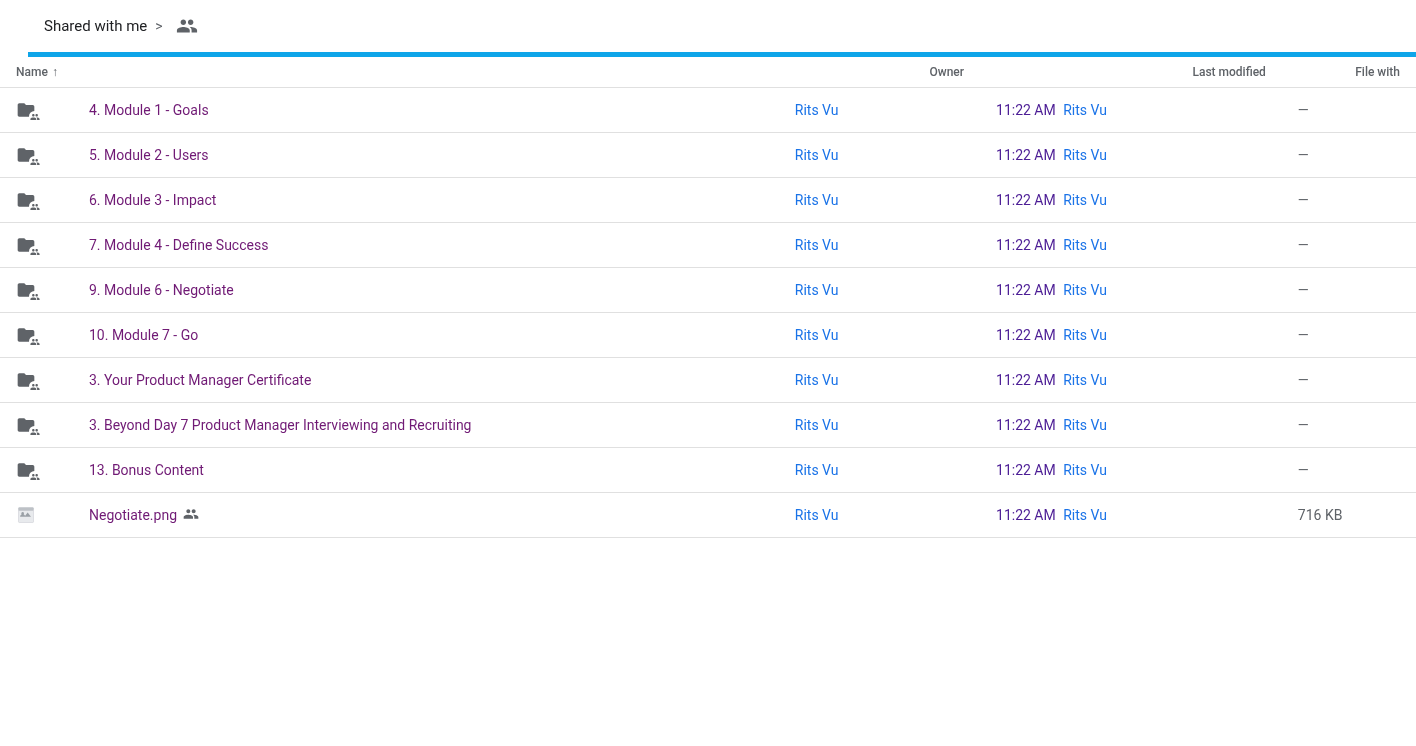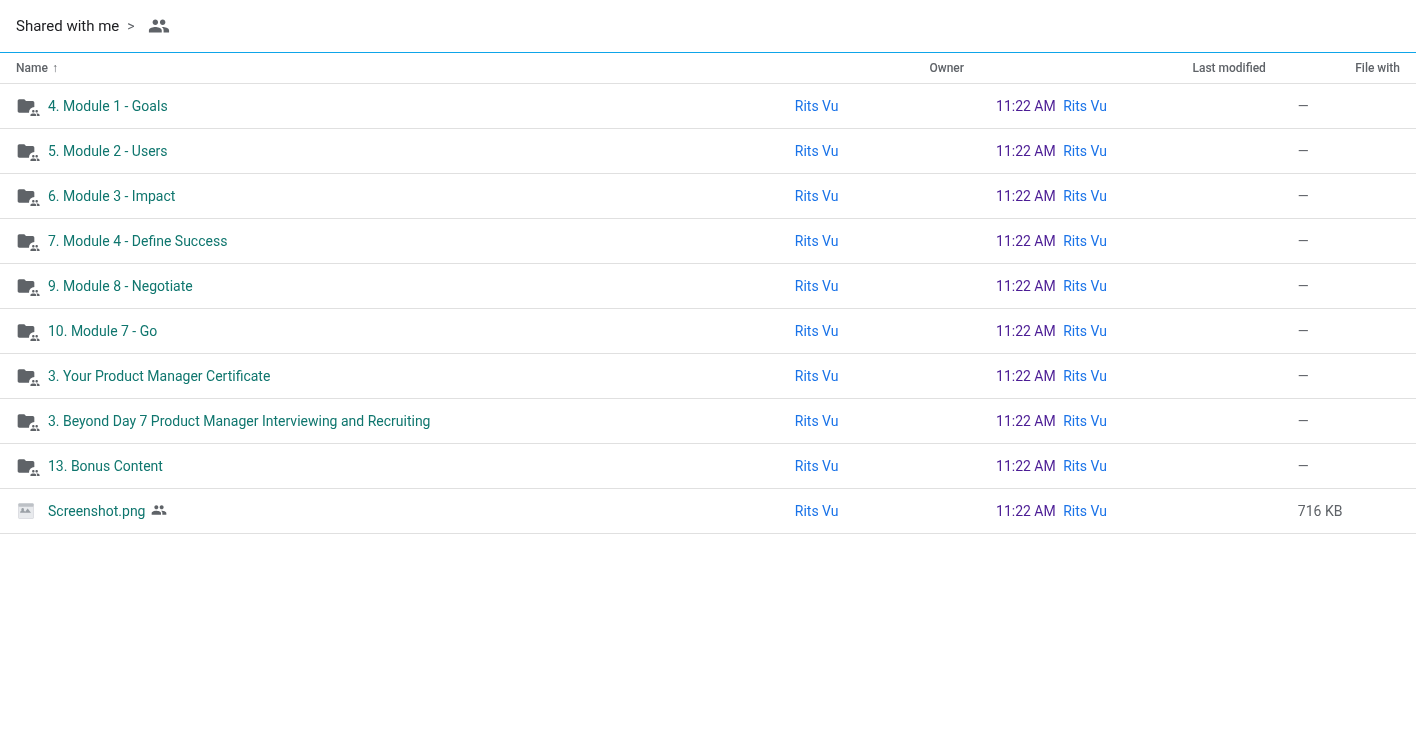--- a/index.html
+++ b/index.html
@@ -3,24 +3,25 @@
   <meta charset="utf-8">
   <style>
     * { box-sizing: border-box; margin: 0; padding: 0; }
     body { font-family: 'Roboto', Arial, sans-serif; font-size: 14px; color: #202124; background: #fff; }
 
     
     .breadcrumb {
       display: flex;
       align-items: center;
       padding: 14px 16px;
-      border-bottom: 1px solid #0ea5e9;
+      border-bottom: 5px solid #0ea5e9;
       gap: 8px;
       font-size: 15px;
       color: #5f6368;
+      margin-left: 28px;
     }
     .breadcrumb-link {
       color: #202124;
       font-weight: 400;
       cursor: pointer;
     }
     .breadcrumb-sep {
       color: #5f6368;
       font-size: 14px;
     }
@@ -88,22 +89,23 @@
       display: flex;
       align-items: center;
       gap: 12px;
     }
     .file-icon {
       width: 20px;
       height: 20px;
       flex-shrink: 0;
     }
     .file-name {
-      color: #0f766e;
-      font-size: 14px;
+      color: #701a75;
+      font-size: 14px;
+      margin-left: 41px;
     }
     .owner-cell {
       color: #1a73e8;
       font-size: 14px;
       min-width: 120px;
     }
     .modified-cell {
       font-size: 14px;
       min-width: 180px;
       white-space: nowrap;
@@ -253,21 +255,21 @@
           <span class="folder-with-person">
       <svg width="20" height="20" viewBox="0 0 24 24" fill="none">
         <path d="M10 4H4c-1.1 0-2 .9-2 2v12c0 1.1.9 2 2 2h16c1.1 0 2-.9 2-2V8c0-1.1-.9-2-2-2h-8l-2-2z" fill="#5f6368"></path>
       </svg>
       <span class="badge-person">
         <svg width="10" height="10" viewBox="0 0 24 24">
           <path d="M16 11c1.66 0 2.99-1.34 2.99-3S17.66 5 16 5c-1.66 0-3 1.34-3 3s1.34 3 3 3zm-8 0c1.66 0 2.99-1.34 2.99-3S9.66 5 8 5C6.34 5 5 6.34 5 8s1.34 3 3 3zm0 2c-2.33 0-7 1.17-7 3.5V19h14v-2.5c0-2.33-4.67-3.5-7-3.5zm8 0c-.29 0-.62.02-.97.05 1.16.84 1.97 1.97 1.97 3.45V19h6v-2.5c0-2.33-4.67-3.5-7-3.5z" fill="#5f6368"></path>
         </svg>
       </span>
     </span>
-          <span class="file-name">9. Module 8 - Negotiate</span>
+          <span class="file-name">9. Module 6 - Negotiate</span>
         </td>
         <td class="owner-cell">Rits Vu</td>
         <td class="modified-cell"><span class="modified-time">11:22 AM</span><span class="modified-user"> Rits Vu</span></td>
         <td class="size-cell"><span class="dash">—</span></td>
       </tr>
       <tr>
         <td class="td-name">
           <span class="folder-with-person">
       <svg width="20" height="20" viewBox="0 0 24 24" fill="none">
         <path d="M10 4H4c-1.1 0-2 .9-2 2v12c0 1.1.9 2 2 2h16c1.1 0 2-.9 2-2V8c0-1.1-.9-2-2-2h-8l-2-2z" fill="#5f6368"></path>
@@ -344,21 +346,21 @@
             <span class="file-icon">
       <svg width="20" height="20" viewBox="0 0 24 24" fill="none">
         <rect x="3" y="3" width="18" height="18" rx="1" fill="#e8eaed" stroke="#bdc1c6" stroke-width="0.5"></rect>
         <rect x="3" y="3" width="18" height="4" rx="1" fill="#bdc1c6"></rect>
         <path d="M5 13l3-3 3 3 3-4 4 5H5z" fill="#9aa0a6"></path>
         <circle cx="8" cy="10" r="1.5" fill="#9aa0a6"></circle>
       </svg>
     </span>
           </span>
           <span style="display: inline-flex; align-items: center;">
-            <span class="file-name">Screenshot.png</span>
+            <span class="file-name">Negotiate.png</span>
             <span style="margin-left: 6px;"><svg width="16" height="16" viewBox="0 0 24 24">
                 <path d="M16 11c1.66 0 2.99-1.34 2.99-3S17.66 5 16 5c-1.66 0-3 1.34-3 3s1.34 3 3 3zm-8 0c1.66 0 2.99-1.34 2.99-3S9.66 5 8 5C6.34 5 5 6.34 5 8s1.34 3 3 3zm0 2c-2.33 0-7 1.17-7 3.5V19h14v-2.5c0-2.33-4.67-3.5-7-3.5zm8 0c-.29 0-.62.02-.97.05 1.16.84 1.97 1.97 1.97 3.45V19h6v-2.5c0-2.33-4.67-3.5-7-3.5z" fill="#5f6368"></path>
               </svg></span>
           </span>
         </td>
         <td class="owner-cell">Rits Vu</td>
         <td class="modified-cell"><span class="modified-time">11:22 AM</span><span class="modified-user"> Rits Vu</span></td>
         <td class="size-cell">716 KB</td>
       </tr>
     </tbody>

